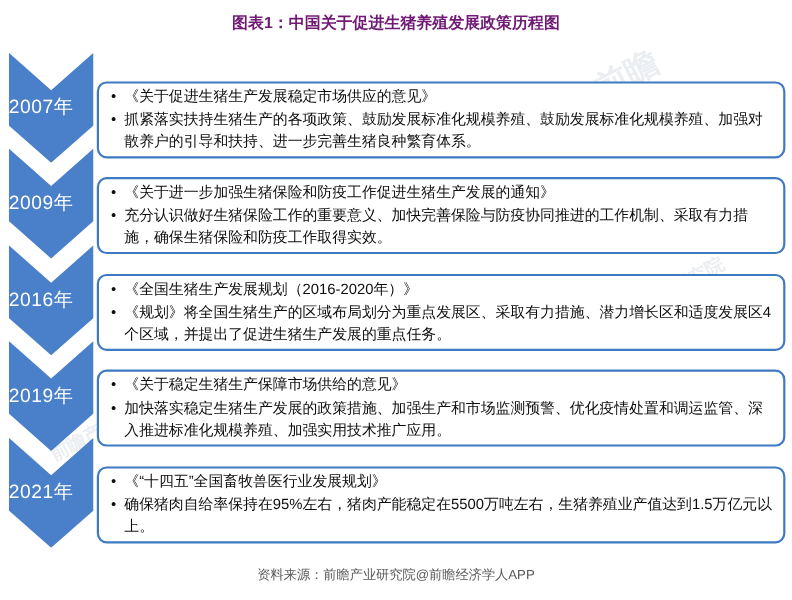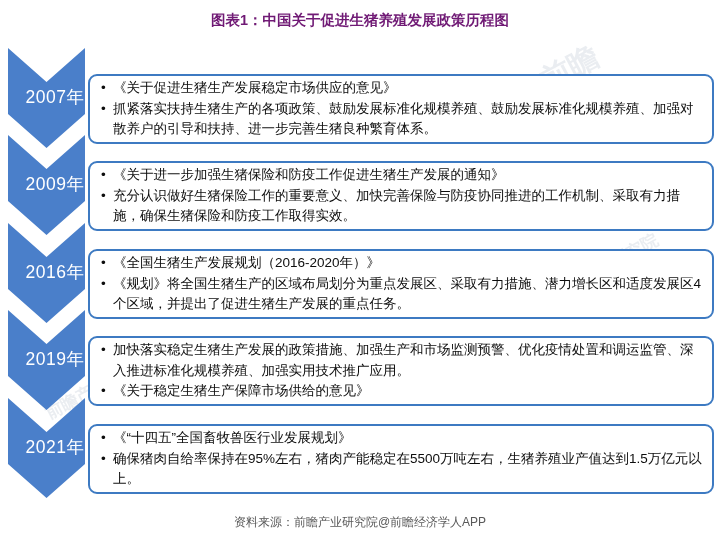--- a/index.html
+++ b/index.html
@@ -10,21 +10,21 @@
     color:#111;
   }
   .page-title{
     position:absolute;top:11px;left:0;width:720px;
     text-align:center;font-size:14.5px;font-weight:bold;color:#701a75;
   }
   
   .arrow{position:absolute;left:8px;width:77px;height:100px;}
   .arrow polygon{fill:#4a7fca;}
   .year-label{
-    position:absolute;left:8px;width:94px;text-align:center;
+    position:absolute;left:8px;width:94px;
     color:#ffffff;font-size:17.5px;letter-spacing:0.5px;
     font-weight:normal;
   }
   
   .policy-box{
     position:absolute;left:88px;width:602px;min-height:58px;
     border:2px solid #3d7ac2;border-radius:9px;background:#ffffff;
     padding:2px 10px;display:flex;flex-direction:column;justify-content:center;margin-top:23px;
   }
   .item{
@@ -85,22 +85,22 @@
   <div class="policy-box" style="top:226px">
     <div class="item">《全国生猪生产发展规划（2016-2020年）》</div>
     <div class="item">《规划》将全国生猪生产的区域布局划分为重点发展区、采取有力措施、潜力增长区和适度发展区4个区域，并提出了促进生猪生产发展的重点任务。</div>
   </div>
 
   <svg class="arrow" style="top:310px" viewBox="0 0 77 100" preserveAspectRatio="none">
       <polygon points="0,0 38.5,34 77,0 77,66 38.5,100 0,66"></polygon>
     </svg>
   <div class="year-label" style="top:347px">2019年</div>
   <div class="policy-box" style="top:313px">
+    <div class="item">《关于稳定生猪生产保障市场供给的意见》</div>
     <div class="item">加快落实稳定生猪生产发展的政策措施、加强生产和市场监测预警、优化疫情处置和调运监管、深入推进标准化规模养殖、加强实用技术推广应用。</div>
-    <div class="item">《关于稳定生猪生产保障市场供给的意见》</div>
   </div>
 
   <svg class="arrow" style="top:398px" viewBox="0 0 77 100" preserveAspectRatio="none">
       <polygon points="0,0 38.5,34 77,0 77,66 38.5,100 0,66"></polygon>
     </svg>
   <div class="year-label" style="top:435px">2021年</div>
   <div class="policy-box" style="top:401px">
     <div class="item">《“十四五”全国畜牧兽医行业发展规划》</div>
     <div class="item">确保猪肉自给率保持在95%左右，猪肉产能稳定在5500万吨左右，生猪养殖业产值达到1.5万亿元以上。</div>
   </div>

